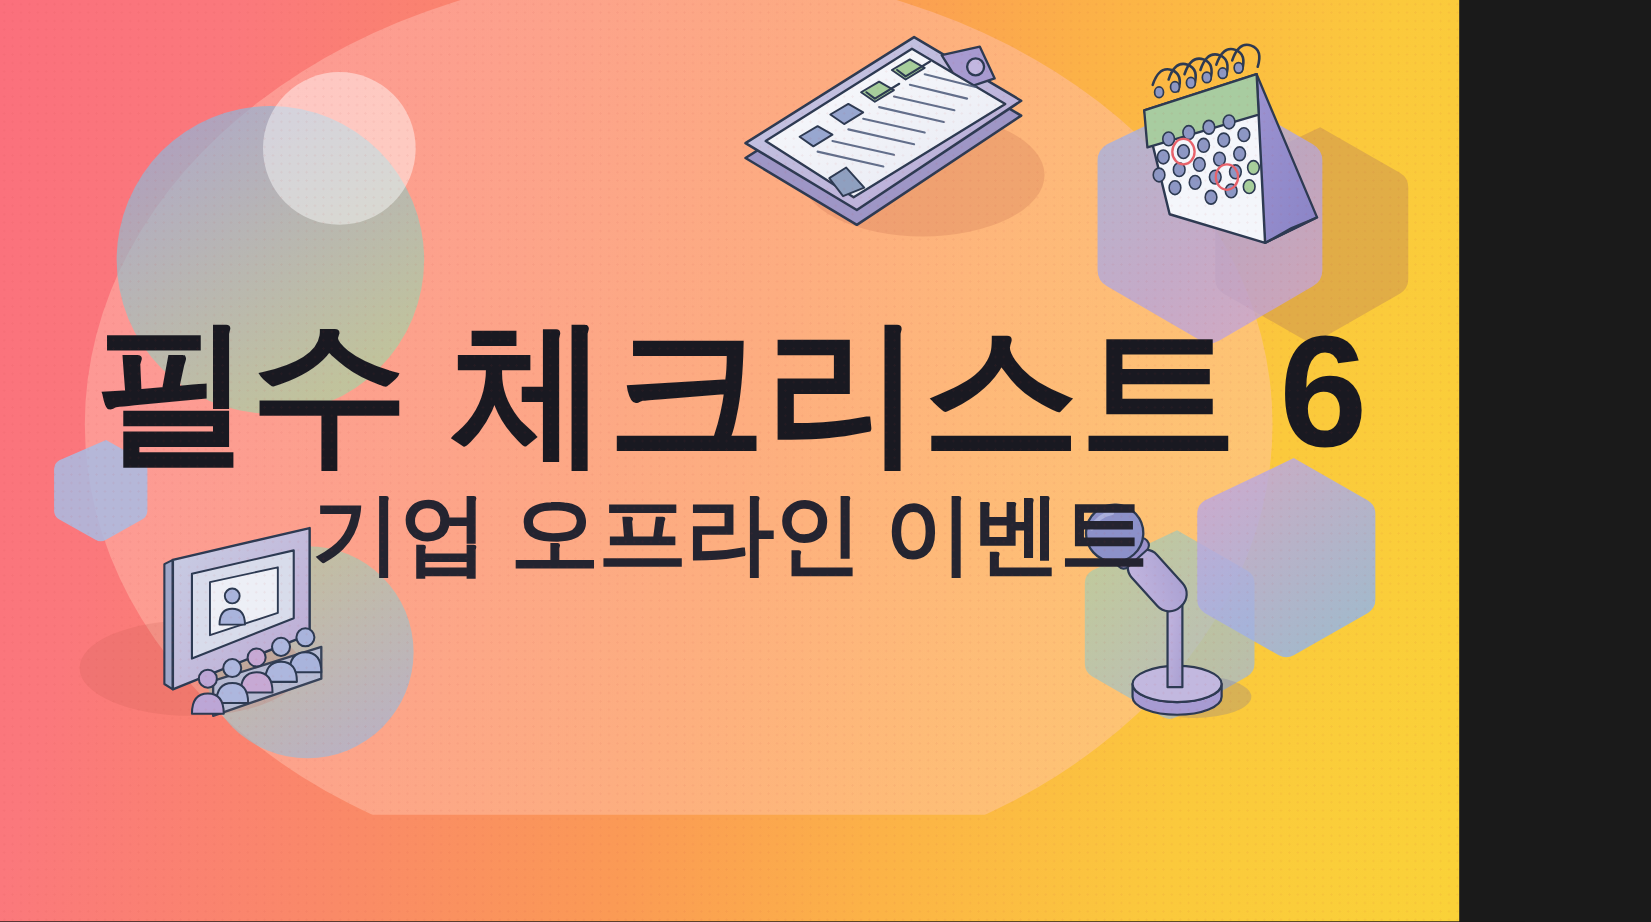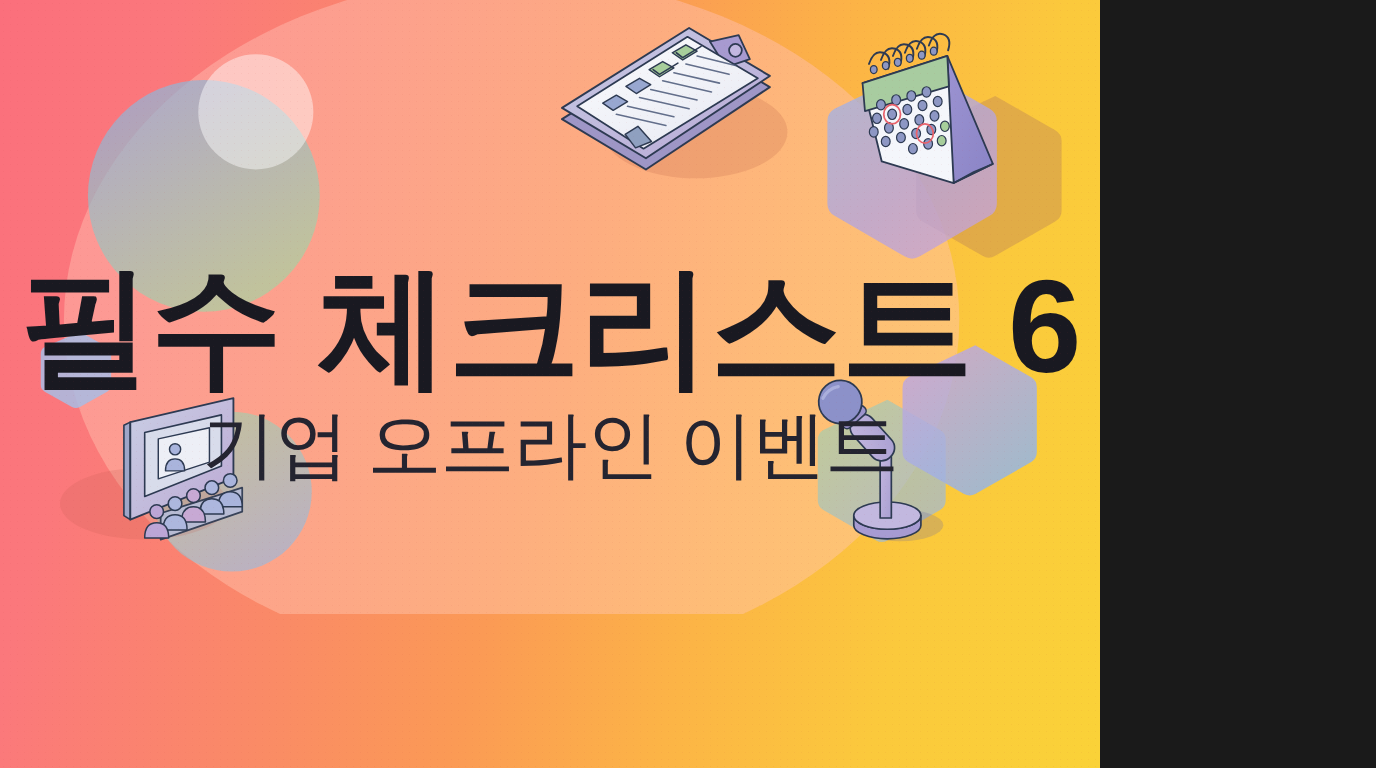--- a/index.html
+++ b/index.html
@@ -5,21 +5,21 @@
 <style>
   html, body {
     margin: 0;
     padding: 0;
     background: #1a1a1a;
   }
   * { box-sizing: border-box; }
 
   .banner {
     position: relative;
-    width: 1100px;
+    width: 1216px;
     height: 768px;
     overflow: hidden;
     font-family: "Liberation Sans", "DejaVu Sans", sans-serif;
     background: linear-gradient(105deg,
         #fb6f7c 0%,
         #fb787c 14%,
         #fa8a67 34%,
         #fb9a55 50%,
         #fcb446 66%,
         #fbc93c 82%,
@@ -54,21 +54,21 @@
     letter-spacing: -1px;
     color: #191921;
     text-align: center;
     white-space: nowrap;
     transform: translateY(-18px);
   }
   .subtitle {
     margin: 0;
     font-size: 74px;
     line-height: 1.05;
-    font-weight: 400;
+    font-weight: 700;
     letter-spacing: -1px;
     color: #242430;
     text-align: center;
     white-space: nowrap;
     transform: translateY(-6px);
   }
 </style>
 </head>
 <body>
 

